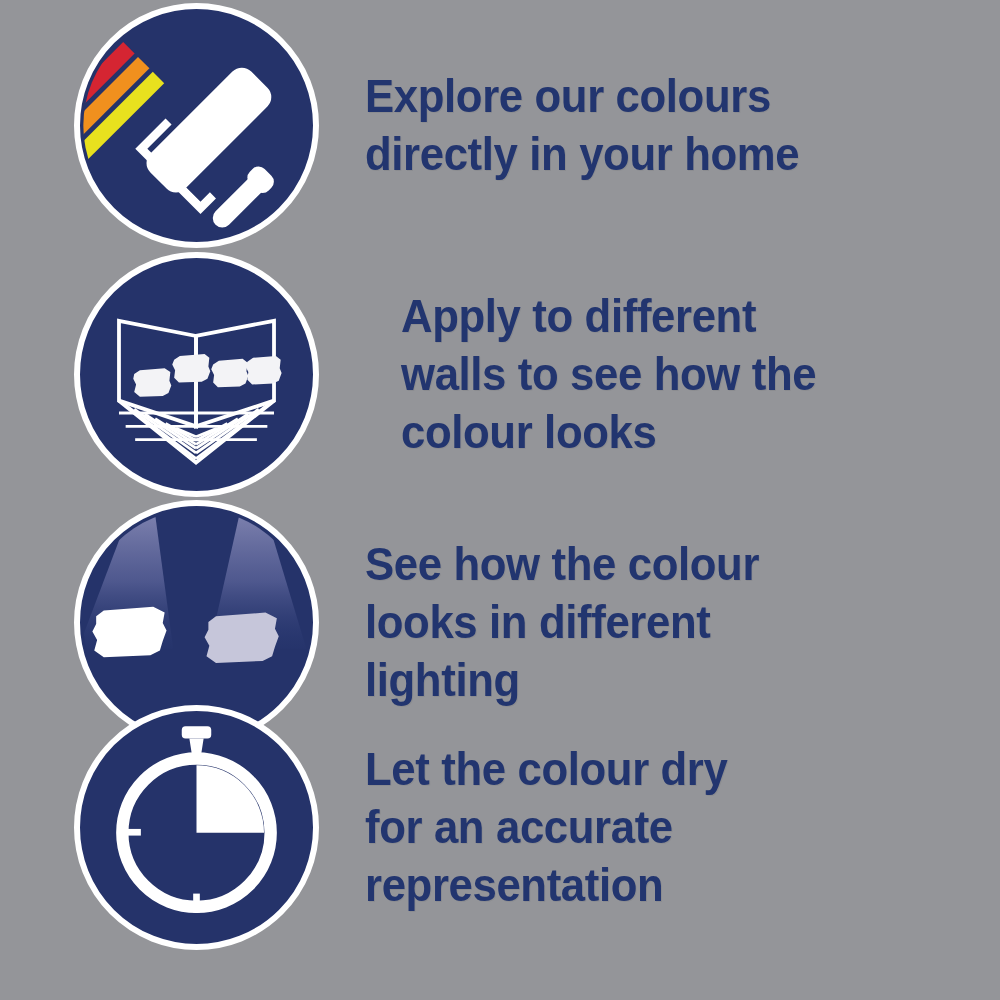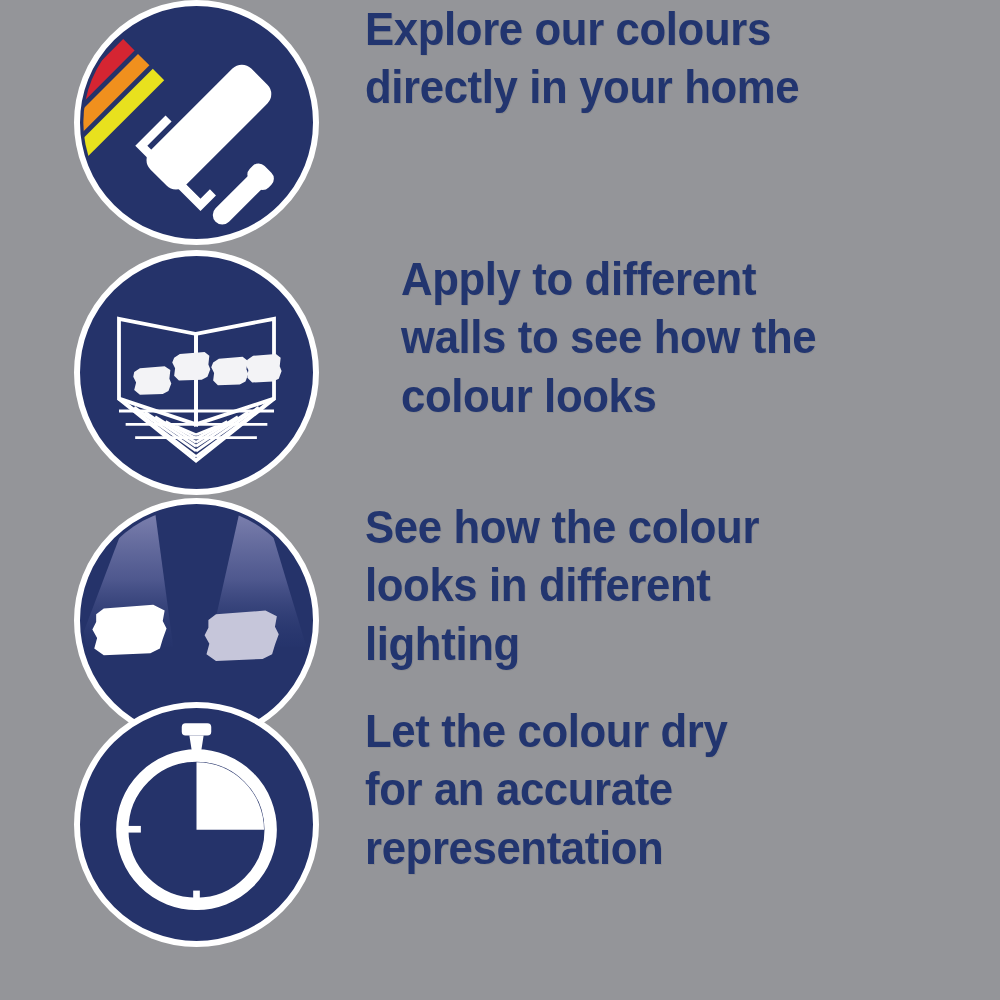--- a/index.html
+++ b/index.html
@@ -12,20 +12,21 @@
   .board{
     position:relative;
     width:1000px;height:1000px;
     box-sizing:border-box;
   }
   .row{
     position:absolute;
     left:0;
     width:1000px;
     display:flex;
+    align-items:center;
   }
   .icon-wrap{
     position:relative;
     width:245px;height:245px;
     flex:0 0 245px;
     margin-left:74px;
   }
   .circle{
     position:absolute;
     left:0;top:0;

